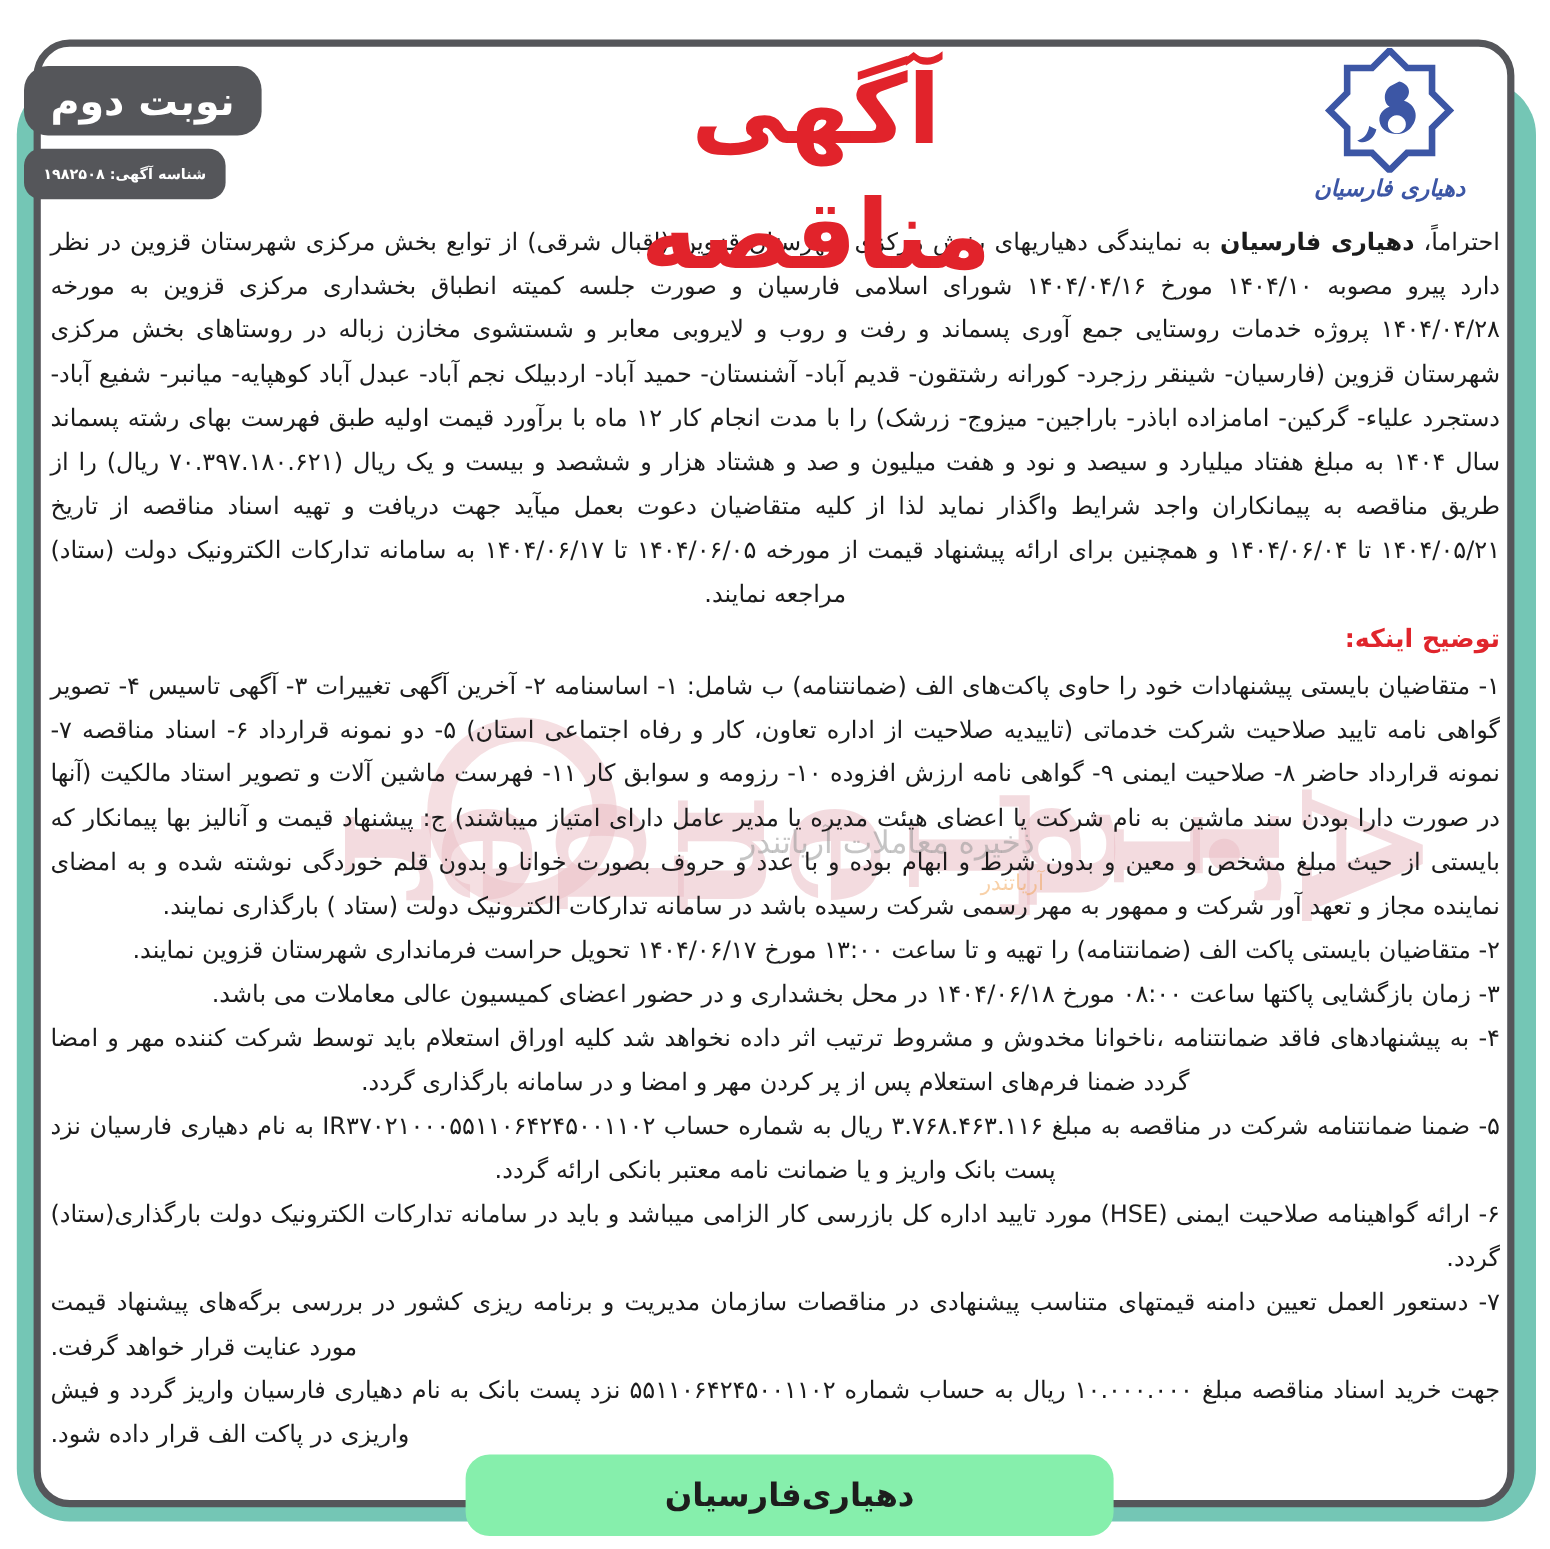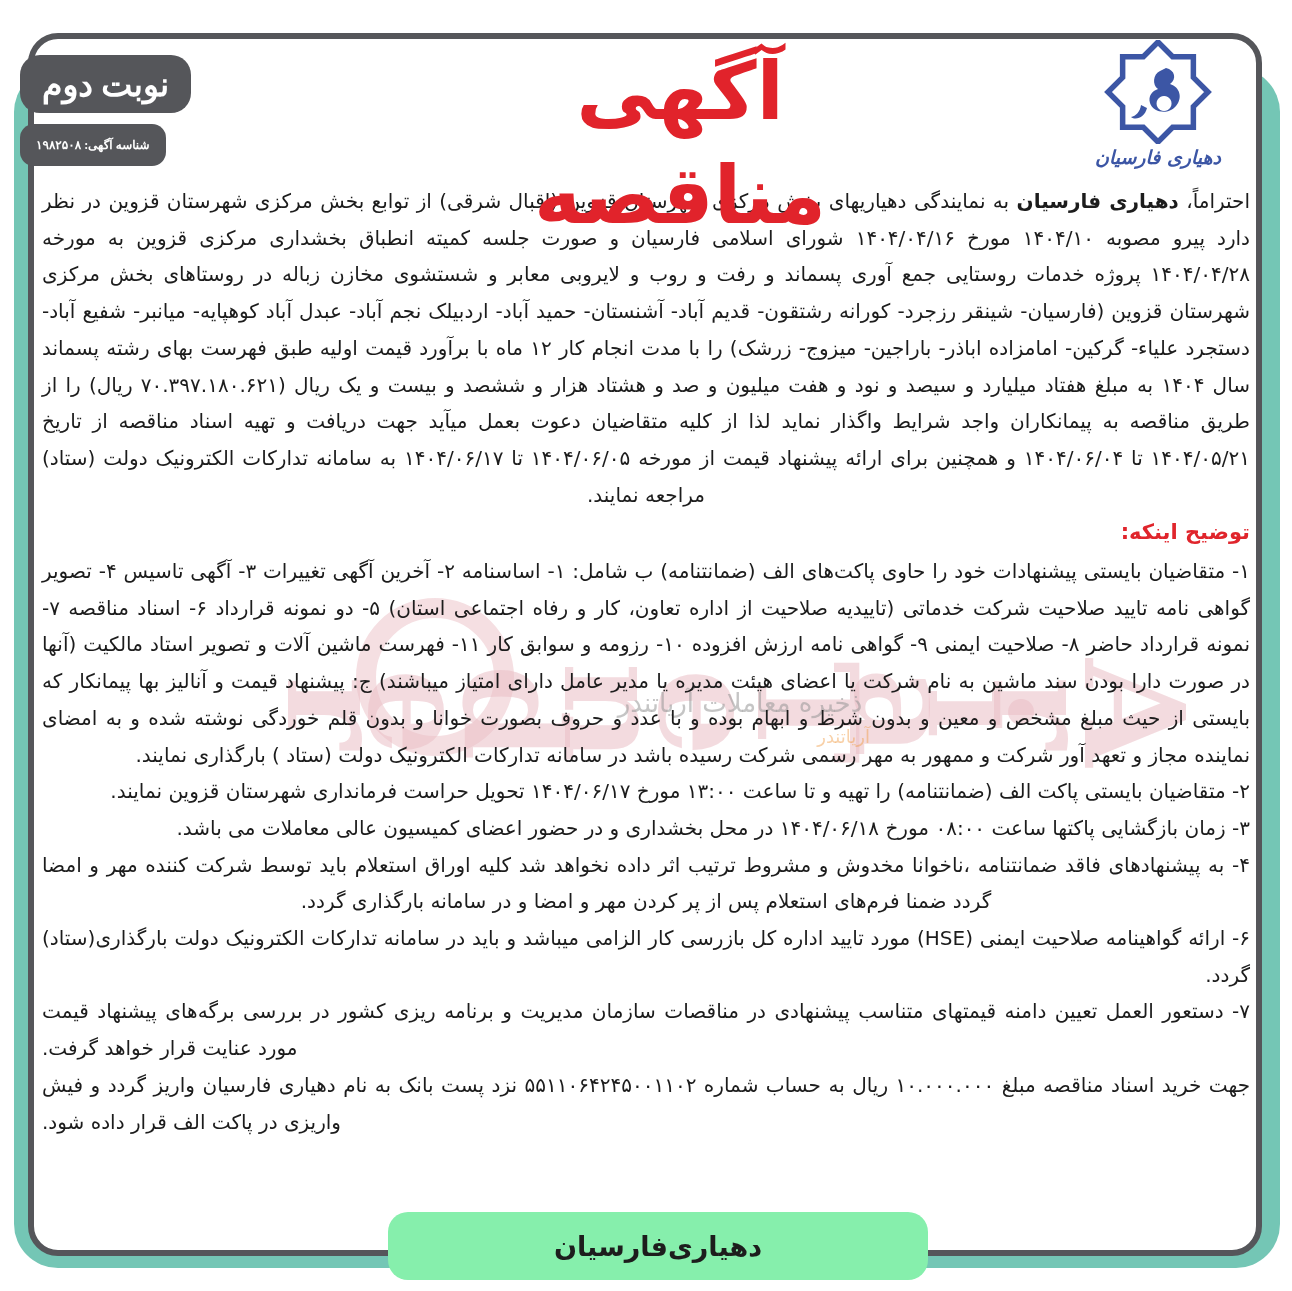--- a/index.html
+++ b/index.html
@@ -5,21 +5,21 @@
   html,body{margin:0;padding:0;background:#ffffff;}
   .page{position:relative;width:1292px;height:1291px;overflow:hidden;background:#ffffff;
         font-family:"DejaVu Sans",sans-serif;}
   
   .teal-mat{position:absolute;left:14px;top:68px;width:1266px;height:1200px;
             background:#74c6b5;border-radius:44px;}
   .sheet{position:absolute;left:28px;top:33px;width:1234px;height:1223px;box-sizing:border-box;
          background:#ffffff;border:6px solid #55565a;border-radius:30px;}
   
   .badge{position:absolute;background:#55565a;color:#fff;display:flex;align-items:center;
-         justify-content:center;direction:rtl;z-index:6;font-weight:bold;font-family:Liberation Serif, serif;}
+         justify-content:center;direction:rtl;z-index:6;font-weight:bold;}
   .badge-primary{left:20px;top:55px;height:58px;padding:0 22px;border-radius:20px;font-size:33px;}
   .badge-secondary{left:20px;top:124px;height:42px;padding:0 16px;border-radius:14px;font-size:12px;}
   
   .main-title{position:absolute;left:420px;top:40px;width:520px;z-index:5;text-align:center;
               direction:rtl;color:#e1232b;font-size:80px;font-weight:bold;line-height:1.3;
               letter-spacing:-1px;}
   
   .logo{position:absolute;right:44px;top:40px;width:180px;z-index:5;text-align:center;}
   .logo svg{display:block;margin:0 auto;}
   .logo-name{margin-top:2px;color:#3c56a5;font-size:19px;font-weight:bold;font-style:italic;
@@ -90,20 +90,21 @@
 
   <div class="content">
     <p class="para center-last"><span>احتراماً، </span><b>دهیاری فارسیان</b><span> به نمایندگی دهیاریهای بخش مرکزی شهرستان قزوین (اقبال شرقی) از توابع بخش مرکزی شهرستان قزوین در نظر دارد پیرو مصوبه ۱۴۰۴/۱۰ مورخ ۱۴۰۴/۰۴/۱۶ شورای اسلامی فارسیان و صورت جلسه کمیته انطباق بخشداری مرکزی قزوین به مورخه ۱۴۰۴/۰۴/۲۸ پروژه خدمات روستایی جمع آوری پسماند و رفت و روب و لایروبی معابر و شستشوی مخازن زباله در روستاهای بخش مرکزی شهرستان قزوین (فارسیان- شینقر رزجرد- کورانه رشتقون- قدیم آباد- آشنستان- حمید آباد- اردبیلک نجم آباد- عبدل آباد کوهپایه- میانبر- شفیع آباد- دستجرد علیاء- گرکین- امامزاده اباذر- باراجین- میزوج- زرشک) را با مدت انجام کار ۱۲ ماه با برآورد قیمت اولیه طبق فهرست بهای رشته پسماند سال ۱۴۰۴ به مبلغ هفتاد میلیارد و سیصد و نود و هفت میلیون و صد و هشتاد هزار و ششصد و بیست و یک ریال (۷۰.۳۹۷.۱۸۰.۶۲۱ ریال) را از طریق مناقصه به پیمانکاران واجد شرایط واگذار نماید لذا از کلیه متقاضیان دعوت بعمل میآید جهت دریافت و تهیه اسناد مناقصه از تاریخ ۱۴۰۴/۰۵/۲۱ تا ۱۴۰۴/۰۶/۰۴ و همچنین برای ارائه پیشنهاد قیمت از مورخه ۱۴۰۴/۰۶/۰۵ تا ۱۴۰۴/۰۶/۱۷ به سامانه تدارکات الکترونیک دولت (ستاد) مراجعه نمایند.</span></p>
 
     <div class="notes-heading">توضیح اینکه:</div>
 
     <p class="para">۱- متقاضیان بایستی پیشنهادات خود را حاوی پاکت‌های الف (ضمانتنامه) ب شامل: ۱- اساسنامه ۲- آخرین آگهی تغییرات ۳- آگهی تاسیس ۴- تصویر گواهی نامه تایید صلاحیت شرکت خدماتی (تاییدیه صلاحیت از اداره تعاون، کار و رفاه اجتماعی استان) ۵- دو نمونه قرارداد ۶- اسناد مناقصه ۷- نمونه قرارداد حاضر ۸- صلاحیت ایمنی ۹- گواهی نامه ارزش افزوده ۱۰- رزومه و سوابق کار ۱۱- فهرست ماشین آلات و تصویر استاد مالکیت (آنها در صورت دارا بودن سند ماشین به نام شرکت یا اعضای هیئت مدیره یا مدیر عامل دارای امتیاز میباشند) ج: پیشنهاد قیمت و آنالیز بها پیمانکار که بایستی از حیث مبلغ مشخص و معین و بدون شرط و ابهام بوده و با عدد و حروف بصورت خوانا و بدون قلم خوردگی نوشته شده و به امضای نماینده مجاز و تعهد آور شرکت و ممهور به مهر رسمی شرکت رسیده باشد در سامانه تدارکات الکترونیک دولت (ستاد ) بارگذاری نمایند.</p>
     <p class="para">۲- متقاضیان بایستی پاکت الف (ضمانتنامه) را تهیه و تا ساعت ۱۳:۰۰ مورخ ۱۴۰۴/۰۶/۱۷ تحویل حراست فرمانداری شهرستان قزوین نمایند.</p>
     <p class="para">۳- زمان بازگشایی پاکتها ساعت ۰۸:۰۰ مورخ ۱۴۰۴/۰۶/۱۸ در محل بخشداری و در حضور اعضای کمیسیون عالی معاملات می باشد.</p>
     <p class="para center-last">۴- به پیشنهادهای فاقد ضمانتنامه ،ناخوانا مخدوش و مشروط ترتیب اثر داده نخواهد شد کلیه اوراق استعلام باید توسط شرکت کننده مهر و امضا گردد ضمنا فرم‌های استعلام پس از پر کردن مهر و امضا و در سامانه بارگذاری گردد.</p>
+    <p class="para center-last">۵- ضمنا ضمانتنامه شرکت در مناقصه به مبلغ ۳.۷۶۸.۴۶۳.۱۱۶ ریال به شماره حساب IR۳۷۰۲۱۰۰۰۵۵۱۱۰۶۴۲۴۵۰۰۱۱۰۲ به نام دهیاری فارسیان نزد پست بانک واریز و یا ضمانت نامه معتبر بانکی ارائه گردد.</p>
     <p class="para">۶- ارائه گواهینامه صلاحیت ایمنی (HSE) مورد تایید اداره کل بازرسی کار الزامی میباشد و باید در سامانه تدارکات الکترونیک دولت بارگذاری(ستاد) گردد.</p>
     <p class="para left-last">۷- دستعور العمل تعیین دامنه قیمتهای متناسب پیشنهادی در مناقصات سازمان مدیریت و برنامه ریزی کشور در بررسی برگه‌های پیشنهاد قیمت مورد عنایت قرار خواهد گرفت.</p>
 
     <p class="para left-last">جهت خرید اسناد مناقصه مبلغ ۱۰.۰۰۰.۰۰۰ ریال به حساب شماره ۵۵۱۱۰۶۴۲۴۵۰۰۱۱۰۲ نزد پست بانک به نام دهیاری فارسیان واریز گردد و فیش واریزی در پاکت الف قرار داده شود.</p>
 
   </div>
 
   <div class="footer-box">دهیاری‌فارسیان</div>
 
 </div>

